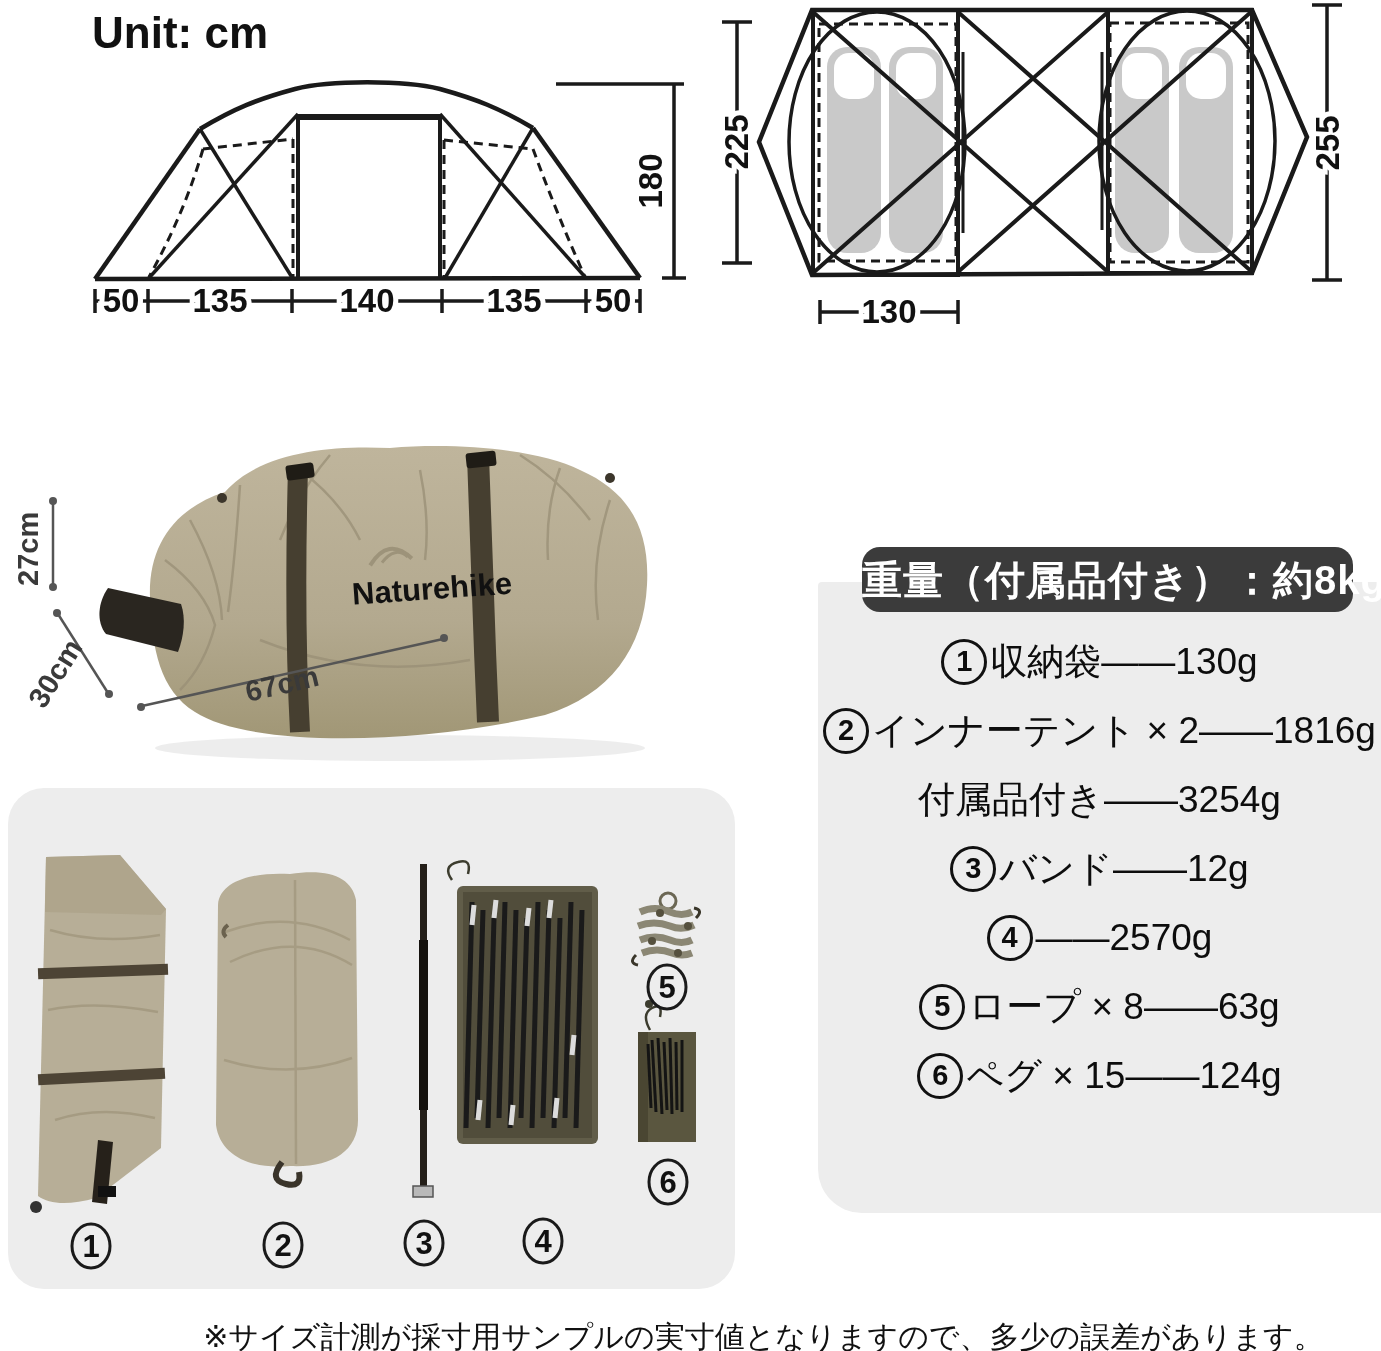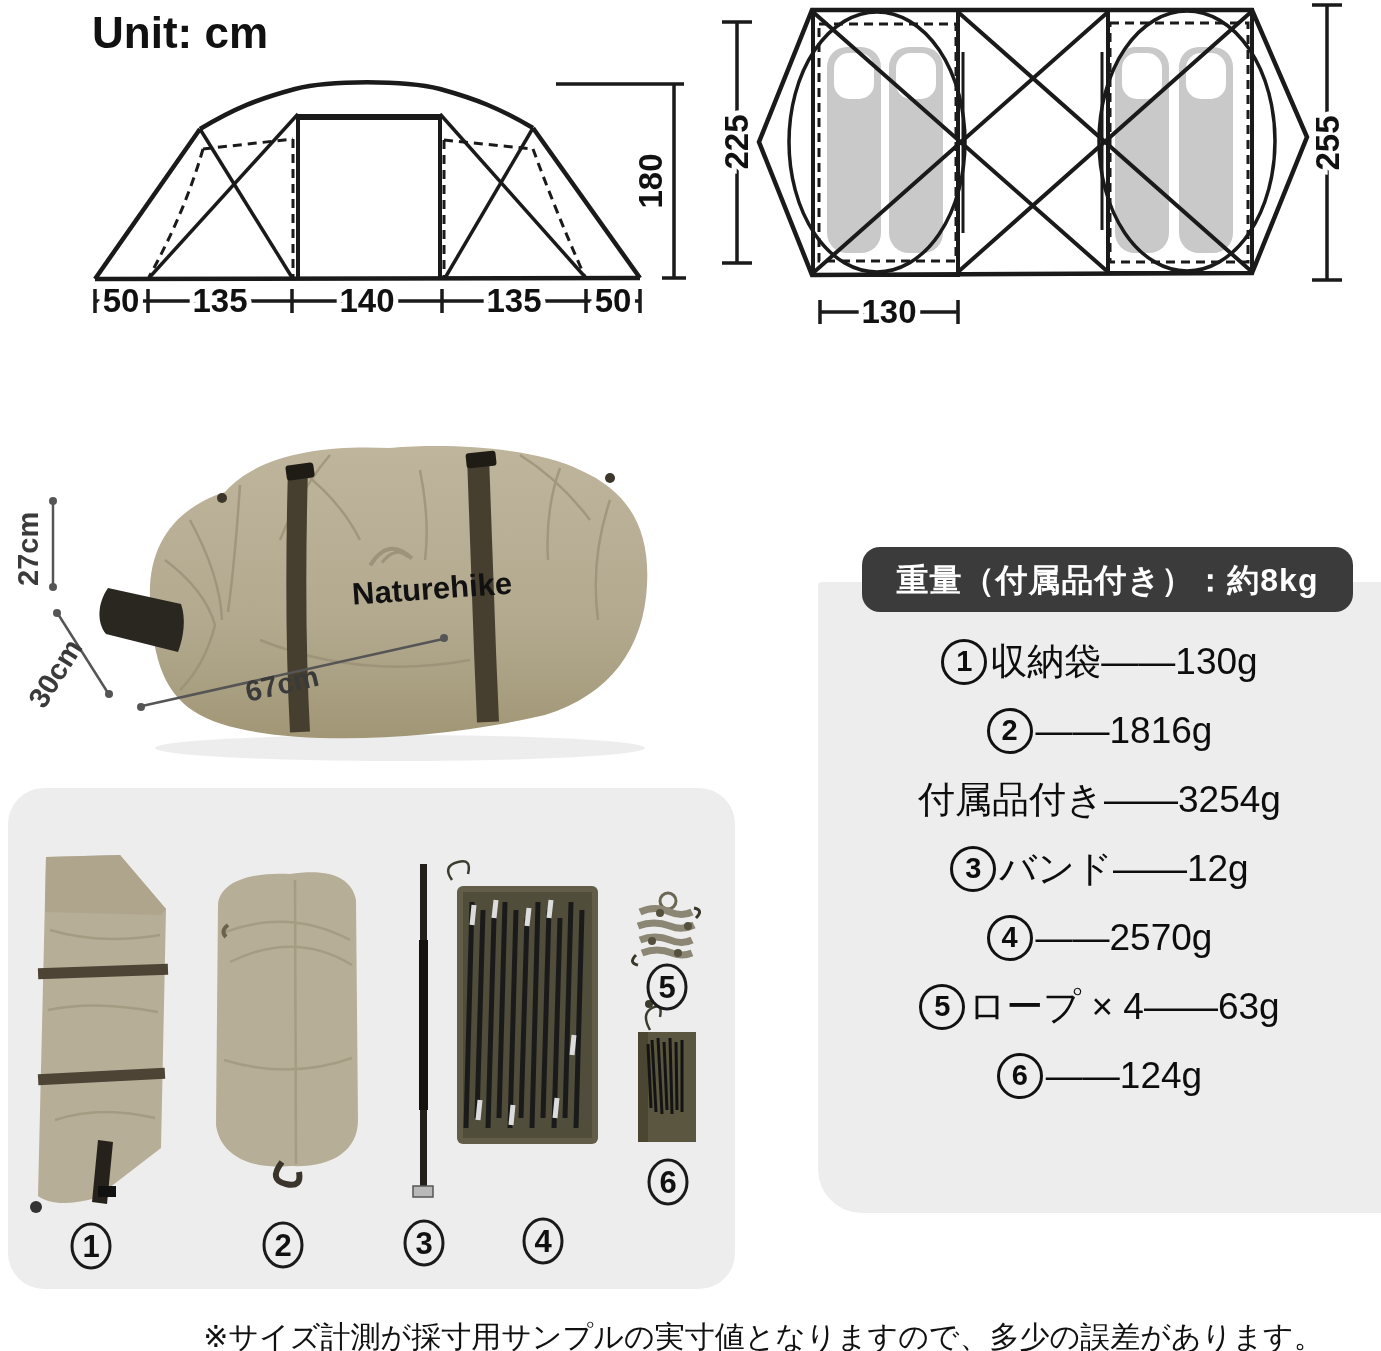--- a/index.html
+++ b/index.html
@@ -15,21 +15,21 @@
   .bagdim{font-size:29px;font-weight:bold;fill:#3a3a3a;}
   .badge-num{font-size:31px;font-weight:bold;}
   
   .weight-panel{
     position:absolute;left:818px;top:582px;width:563px;height:631px;
     background:#ededed;border-radius:4px 0 0 44px;
   }
   .weight-header{
     position:absolute;left:862px;top:547px;width:491px;height:65px;
     background:#3b3b3b;border-radius:18px;color:#fff;
-    font-size:32px;font-weight:bold;text-align:center;line-height:66px;
+    font-size:40px;font-weight:bold;text-align:center;line-height:66px;
     letter-spacing:1px;white-space:nowrap;
   }
   .weight-list{
     position:absolute;left:818px;top:638px;width:563px;
     display:flex;flex-direction:column;gap:22px;align-items:center;
   }
   .weight-row{
     display:flex;align-items:center;justify-content:center;
     font-size:37px;color:#0d0d0d;white-space:nowrap;height:47px;
   }
@@ -348,20 +348,21 @@
   <div class="weight-header">重量（付属品付き）：約8kg</div>
   <div class="weight-list">
     <div class="weight-row">
       <span class="circ">1</span>
       <span>収納袋</span>
       <span>——</span>
       <span>130g</span>
     </div>
     <div class="weight-row">
       <span class="circ">2</span>
+      <span>インナーテント × 2</span>
       <span>——</span>
       <span>1816g</span>
     </div>
     <div class="weight-row">
       <span>付属品付き</span>
       <span>——</span>
       <span>3254g</span>
     </div>
     <div class="weight-row">
       <span class="circ">3</span>
@@ -369,26 +370,27 @@
       <span>——</span>
       <span>12g</span>
     </div>
     <div class="weight-row">
       <span class="circ">4</span>
       <span>——</span>
       <span>2570g</span>
     </div>
     <div class="weight-row">
       <span class="circ">5</span>
-      <span>ロープ × 4</span>
+      <span>ロープ × 8</span>
       <span>——</span>
       <span>63g</span>
     </div>
     <div class="weight-row">
       <span class="circ">6</span>
+      <span>ペグ × 15</span>
       <span>——</span>
       <span>124g</span>
     </div>
   </div>
 
   <div class="note">※サイズ計測が採寸用サンプルの実寸値となりますので、多少の誤差があります。</div>
 
 </div>
 
 </body></html>

